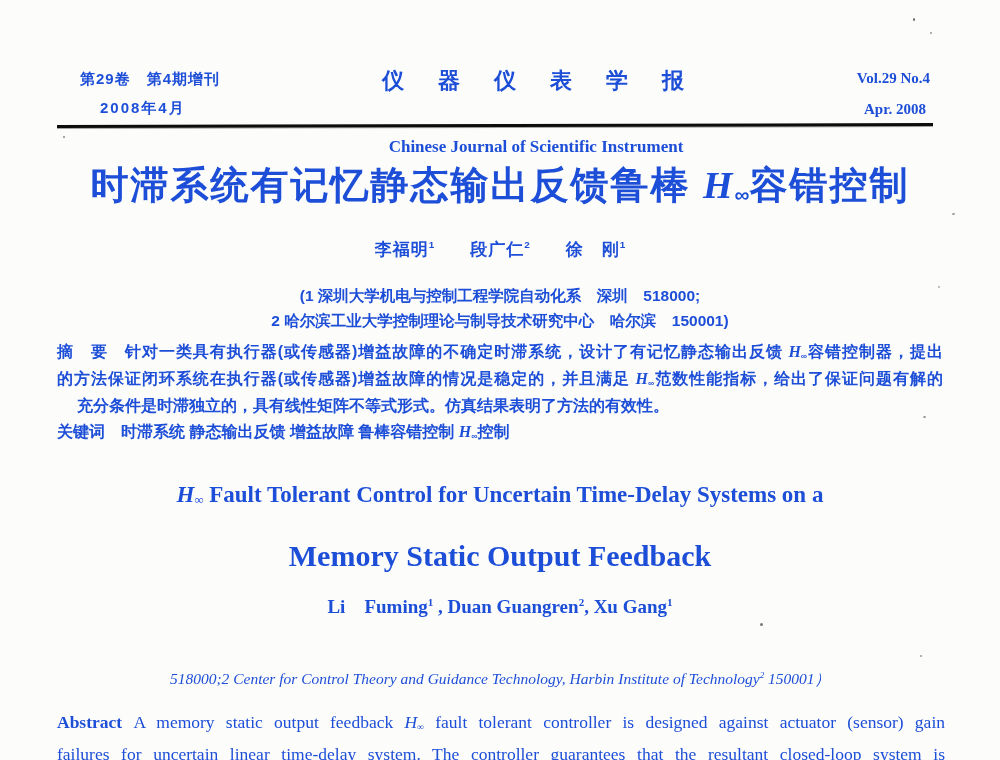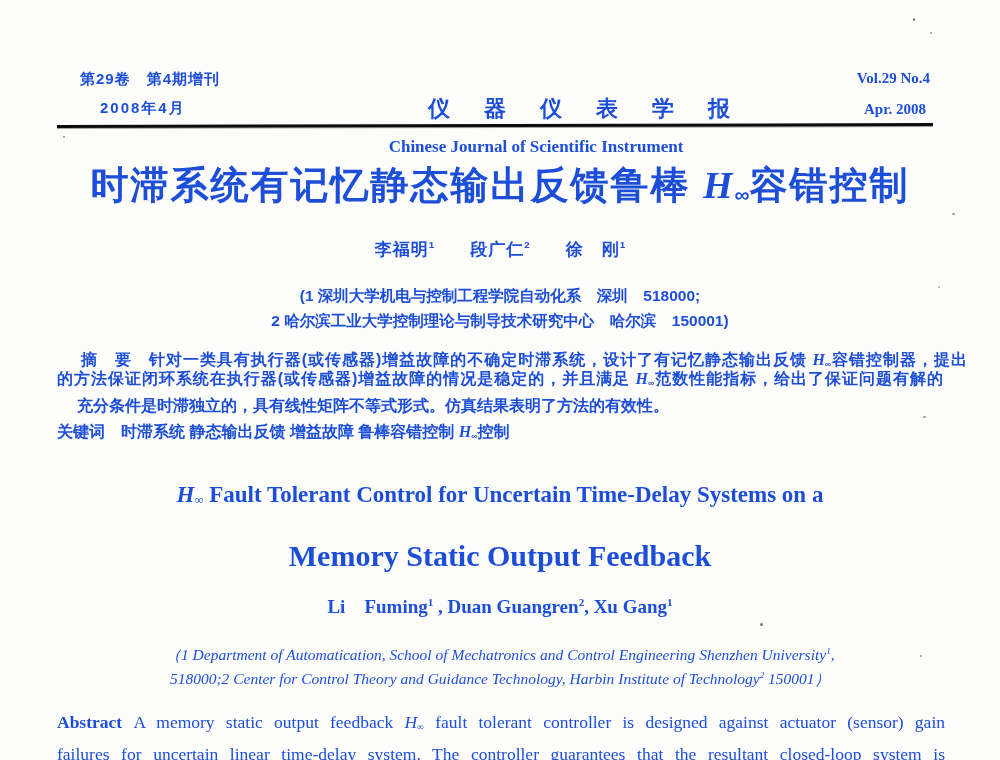--- a/index.html
+++ b/index.html
@@ -10,39 +10,39 @@
     background:#fcfcfa;
     overflow:hidden;
     color:#1d4ed8;
     font-family:"Liberation Sans",sans-serif;
   }
   .abs{position:absolute;}
   .centered{left:0;width:1000px;text-align:center;}
   
   .hdr-left-1{left:80px;top:70px;font-size:15px;font-weight:700;letter-spacing:1px;}
   .hdr-left-2{left:100px;top:99px;font-size:15px;font-weight:700;letter-spacing:2px;}
-  .hdr-center-1{left:336px;width:400px;top:66px;text-align:right;font-size:22px;font-weight:900;letter-spacing:6px;white-space:nowrap;margin-top:28px;}
+  .hdr-center-1{left:336px;width:400px;top:66px;text-align:center;font-size:22px;font-weight:900;letter-spacing:6px;white-space:nowrap;}
   .hdr-center-2{left:286px;width:500px;top:99px;text-align:center;font-size:17px;font-weight:700;font-family:"Liberation Serif",serif;white-space:nowrap;margin-top:38px;}
   .hdr-right-1{right:70px;top:70px;font-size:15px;font-weight:700;font-family:"Liberation Serif",serif;}
   .hdr-right-2{right:74px;top:101px;font-size:15px;font-weight:700;font-family:"Liberation Serif",serif;}
   .hdr-rule{left:57px;top:124px;width:876px;height:3px;background:#0d0d0d;transform:rotate(-0.12deg);box-shadow:0 1px 0 rgba(0,0,0,.35);}
 
   
   .cn-title{top:160px;font-size:38px;font-weight:900;letter-spacing:2px;white-space:nowrap;}
   .cn-title .s-hi{font-weight:800;}
 
   
   .cn-authors{top:238px;font-size:17px;font-weight:600;letter-spacing:1px;}
   .cn-affil-1{top:286px;font-size:15.5px;font-weight:700;}
   .cn-affil-2{top:311px;font-size:15.5px;font-weight:700;}
 
   
   .cn-line{left:57px;width:886px;font-size:16px;font-weight:600;line-height:20px;}
   .just{text-align:justify;text-align-last:justify;}
-  .cn-abs-1{top:350px;margin-left:24px;}
+  .cn-abs-1{top:342px;}
   .cn-abs-2{top:369px;}
   .cn-abs-3{top:396px;margin-left:20px;}
   .cn-keywords{top:422px;}
 
   
   .serif{font-family:"Liberation Serif",serif;}
   .en-title-1{top:482px;font-size:23px;font-weight:700;}
   .en-title-2{top:539px;font-size:30px;font-weight:700;}
   .en-authors{top:594px;font-size:19px;font-weight:600;}
   .en-affil{font-size:15.5px;font-style:italic;}
@@ -82,21 +82,20 @@
   <div class="abs cn-line cn-abs-1 just"><span>摘　要　针对一类具有执行器(或传感器)增益故障的不确定时滞系统，设计了有记忆静态输出反馈 </span><span class="s-hi">H</span><span class="s-sub">∞</span><span>容错控制器，提出</span></div>
   <div class="abs cn-line cn-abs-2 just"><span>的方法保证闭环系统在执行器(或传感器)增益故障的情况是稳定的，并且满足 </span><span class="s-hi">H</span><span class="s-sub">∞</span><span>范数性能指标，给出了保证问题有解的</span></div>
   <div class="abs cn-line cn-abs-3"><span>充分条件是时滞独立的，具有线性矩阵不等式形式。仿真结果表明了方法的有效性。</span></div>
   <div class="abs cn-line cn-keywords"><span class="s-b">关键词</span><span>　时滞系统 静态输出反馈 增益故障 鲁棒容错控制 </span><span class="s-hi">H</span><span class="s-sub">∞</span><span>控制</span></div>
 
   <div class="abs centered serif en-title-1"><span class="s-hi">H</span><span class="s-sub">∞</span><span> Fault Tolerant Control for Uncertain Time-Delay Systems on a</span></div>
   <div class="abs centered serif en-title-2">Memory Static Output Feedback</div>
 
   <div class="abs centered serif en-authors"><span>Li　Fuming</span><span class="s-sup">1</span><span> ,  Duan Guangren</span><span class="s-sup">2</span><span>,  Xu Gang</span><span class="s-sup">1</span></div>
 
-  <div class="abs centered serif en-affil en-affil-1"><span>（1 Department of Automatication, School of Mechatronics and Control Engineering Shenzhen University</span><span class="s-sup">1</span><span>,</span></div>
   <div class="abs centered serif en-affil en-affil-2"><span>518000;2 Center for Control Theory and Guidance Technology, Harbin Institute of Technology</span><span class="s-sup">2</span><span> 150001）</span></div>
 
   <div class="abs serif en-abs-line en-abs-1 just"><span class="s-b">Abstract </span><span>A memory static output feedback </span><span class="s-hi">H</span><span class="s-sub">∞</span><span> fault tolerant controller is designed against actuator (sensor) gain</span></div>
   <div class="abs serif en-abs-line en-abs-2 just">failures for uncertain linear time-delay system. The controller guarantees that the resultant closed-loop system is</div>
 
   <div class="noise" style="left:913px;top:18px;width:2px;height:3px;background:#666;"></div>
   <div class="noise" style="left:930px;top:32px;width:2px;height:2px;background:#999;"></div>
   <div class="noise" style="left:63px;top:136px;width:2px;height:2px;background:#888;"></div>
   <div class="noise" style="left:952px;top:213px;width:3px;height:2px;background:#999;"></div>
   <div class="noise" style="left:938px;top:286px;width:2px;height:2px;background:#aaa;"></div>

